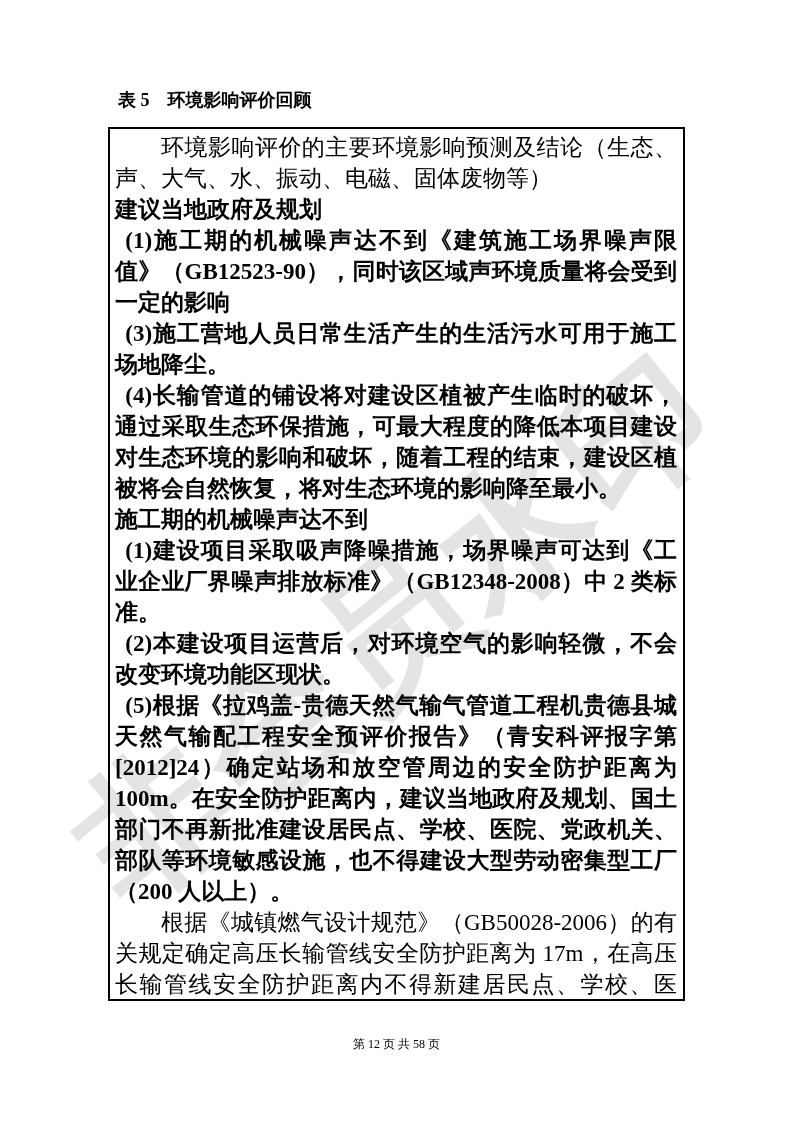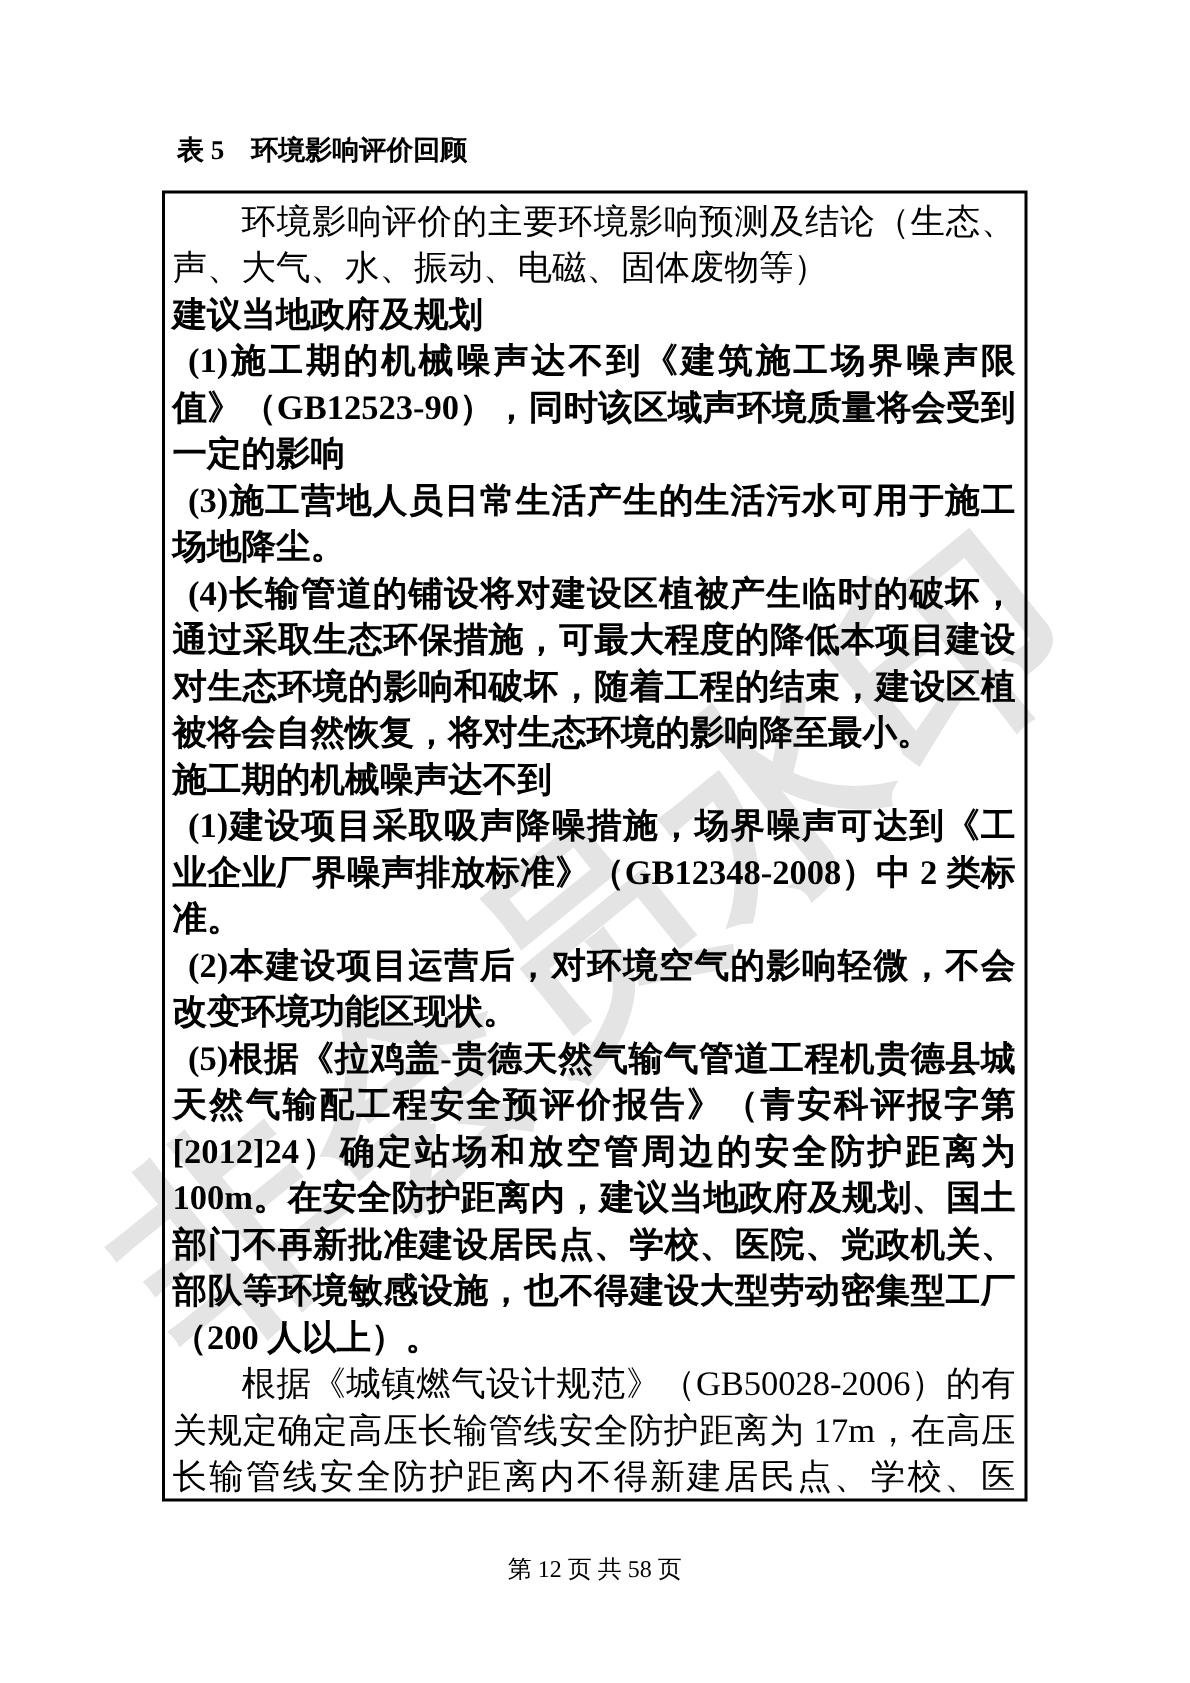--- a/index.html
+++ b/index.html
@@ -69,21 +69,21 @@
     line-height: 31px;
     font-weight: bold;
     text-indent: 0;
   }
   .footer {
     position: absolute;
     left: 0;
     top: 1036px;
     width: 100%;
     text-align: center;
-    font-size: 16px;
+    font-size: 12px;
     z-index: 2;
   }
 </style>
 </head>
 <body>
 
 <div class="page">
 
   <div class="watermark">非会员水印</div>
 

